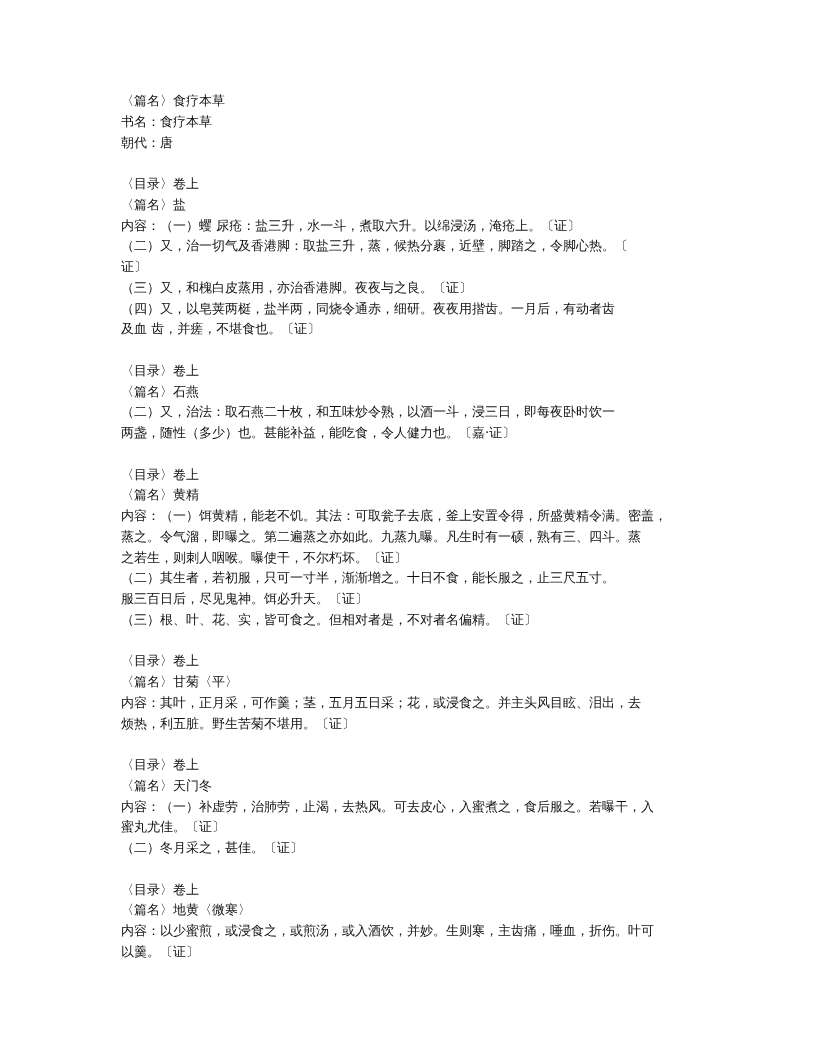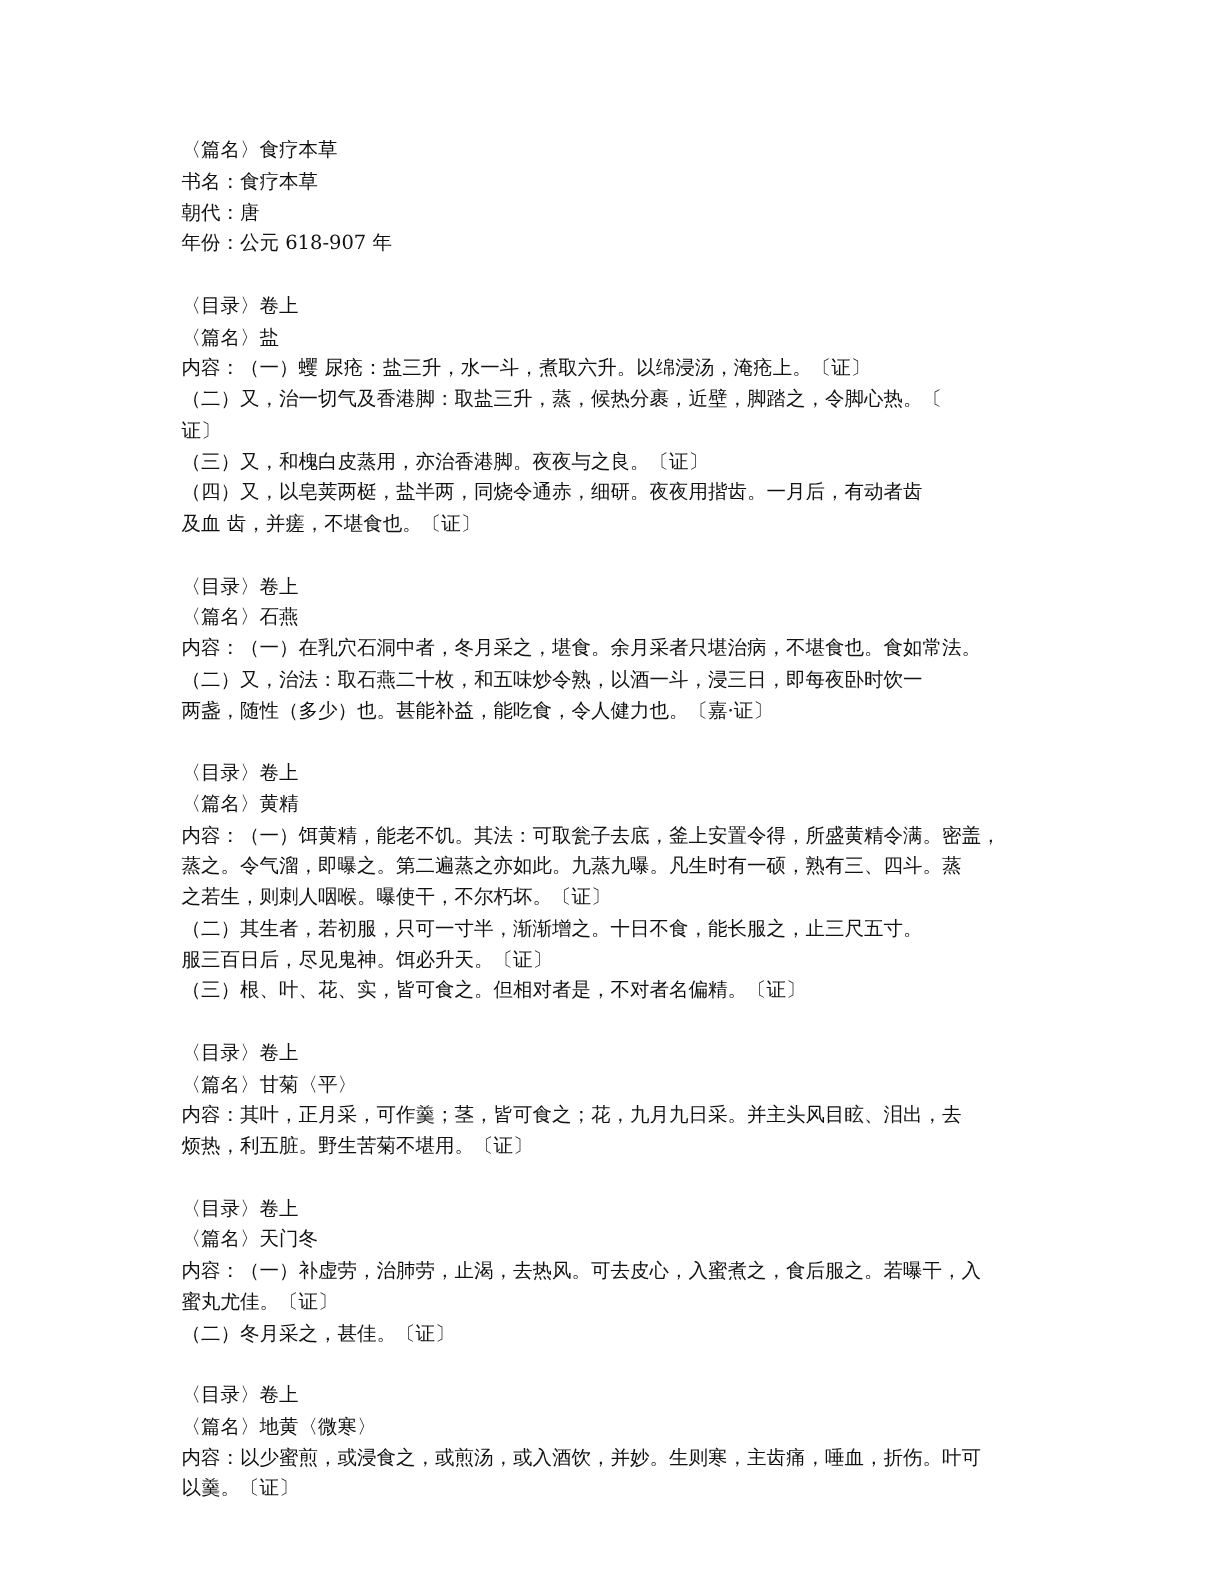--- a/index.html
+++ b/index.html
@@ -14,61 +14,59 @@
   .section { }
 </style>
 </head>
 <body>
 
 <div class="page">
   <div class="section">
     <div class="line">〈篇名〉食疗本草</div>
     <div class="line">书名：食疗本草</div>
     <div class="line">朝代：唐</div>
-    <div class="line">年份：公元 618-907 年</div>
   </div>
   <div class="blank"></div>
 
   <div class="section">
     <div class="line">〈目录〉卷上</div>
     <div class="line">〈篇名〉盐</div>
     <div class="line">内容：（一）蠼 尿疮：盐三升，水一斗，煮取六升。以绵浸汤，淹疮上。〔证〕</div>
     <div class="line">（二）又，治一切气及香港脚：取盐三升，蒸，候热分裹，近壁，脚踏之，令脚心热。〔</div>
     <div class="line">证〕</div>
     <div class="line">（三）又，和槐白皮蒸用，亦治香港脚。夜夜与之良。〔证〕</div>
     <div class="line">（四）又，以皂荚两梃，盐半两，同烧令通赤，细研。夜夜用揩齿。一月后，有动者齿</div>
     <div class="line">及血 齿，并瘥，不堪食也。〔证〕</div>
   </div>
   <div class="blank"></div>
 
   <div class="section">
     <div class="line">〈目录〉卷上</div>
     <div class="line">〈篇名〉石燕</div>
-    <div class="line">内容：（一）在乳穴石洞中者，冬月采之，堪食。余月采者只堪治病，不堪食也。食如常法。</div>
     <div class="line">（二）又，治法：取石燕二十枚，和五味炒令熟，以酒一斗，浸三日，即每夜卧时饮一</div>
     <div class="line">两盏，随性（多少）也。甚能补益，能吃食，令人健力也。〔嘉·证〕</div>
   </div>
   <div class="blank"></div>
 
   <div class="section">
     <div class="line">〈目录〉卷上</div>
     <div class="line">〈篇名〉黄精</div>
     <div class="line">内容：（一）饵黄精，能老不饥。其法：可取瓮子去底，釜上安置令得，所盛黄精令满。密盖，</div>
     <div class="line">蒸之。令气溜，即曝之。第二遍蒸之亦如此。九蒸九曝。凡生时有一硕，熟有三、四斗。蒸</div>
     <div class="line">之若生，则刺人咽喉。曝使干，不尔朽坏。〔证〕</div>
     <div class="line">（二）其生者，若初服，只可一寸半，渐渐增之。十日不食，能长服之，止三尺五寸。</div>
     <div class="line">服三百日后，尽见鬼神。饵必升天。〔证〕</div>
     <div class="line">（三）根、叶、花、实，皆可食之。但相对者是，不对者名偏精。〔证〕</div>
   </div>
   <div class="blank"></div>
 
   <div class="section">
     <div class="line">〈目录〉卷上</div>
     <div class="line">〈篇名〉甘菊〈平〉</div>
-    <div class="line">内容：其叶，正月采，可作羹；茎，皆可食之；花，九月九日采。并主头风目眩、泪出，去</div>
+    <div class="line">内容：其叶，正月采，可作羹；茎，五月五日采；花，或浸食之。并主头风目眩、泪出，去</div>
     <div class="line">烦热，利五脏。野生苦菊不堪用。〔证〕</div>
   </div>
   <div class="blank"></div>
 
   <div class="section">
     <div class="line">〈目录〉卷上</div>
     <div class="line">〈篇名〉天门冬</div>
     <div class="line">内容：（一）补虚劳，治肺劳，止渴，去热风。可去皮心，入蜜煮之，食后服之。若曝干，入</div>
     <div class="line">蜜丸尤佳。〔证〕</div>
     <div class="line">（二）冬月采之，甚佳。〔证〕</div>

